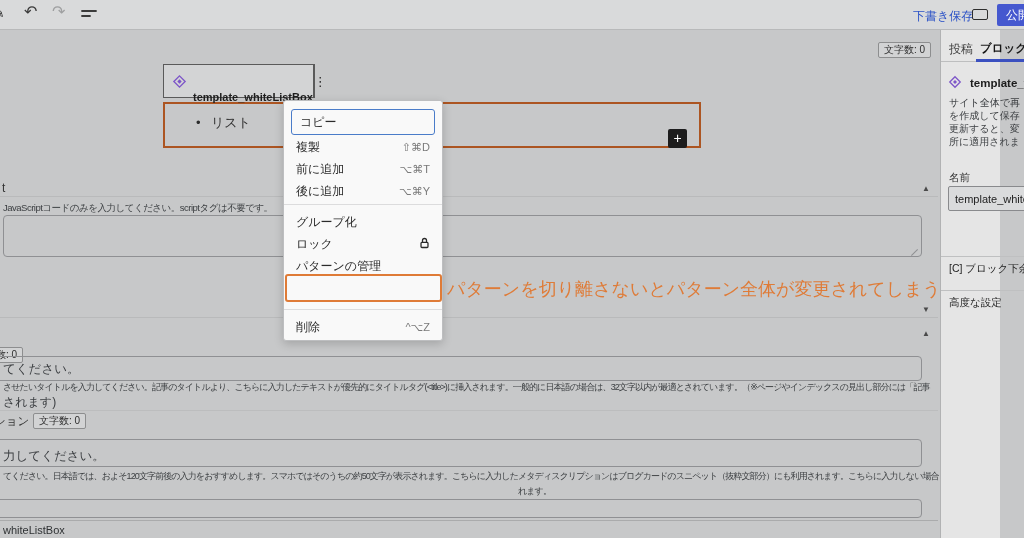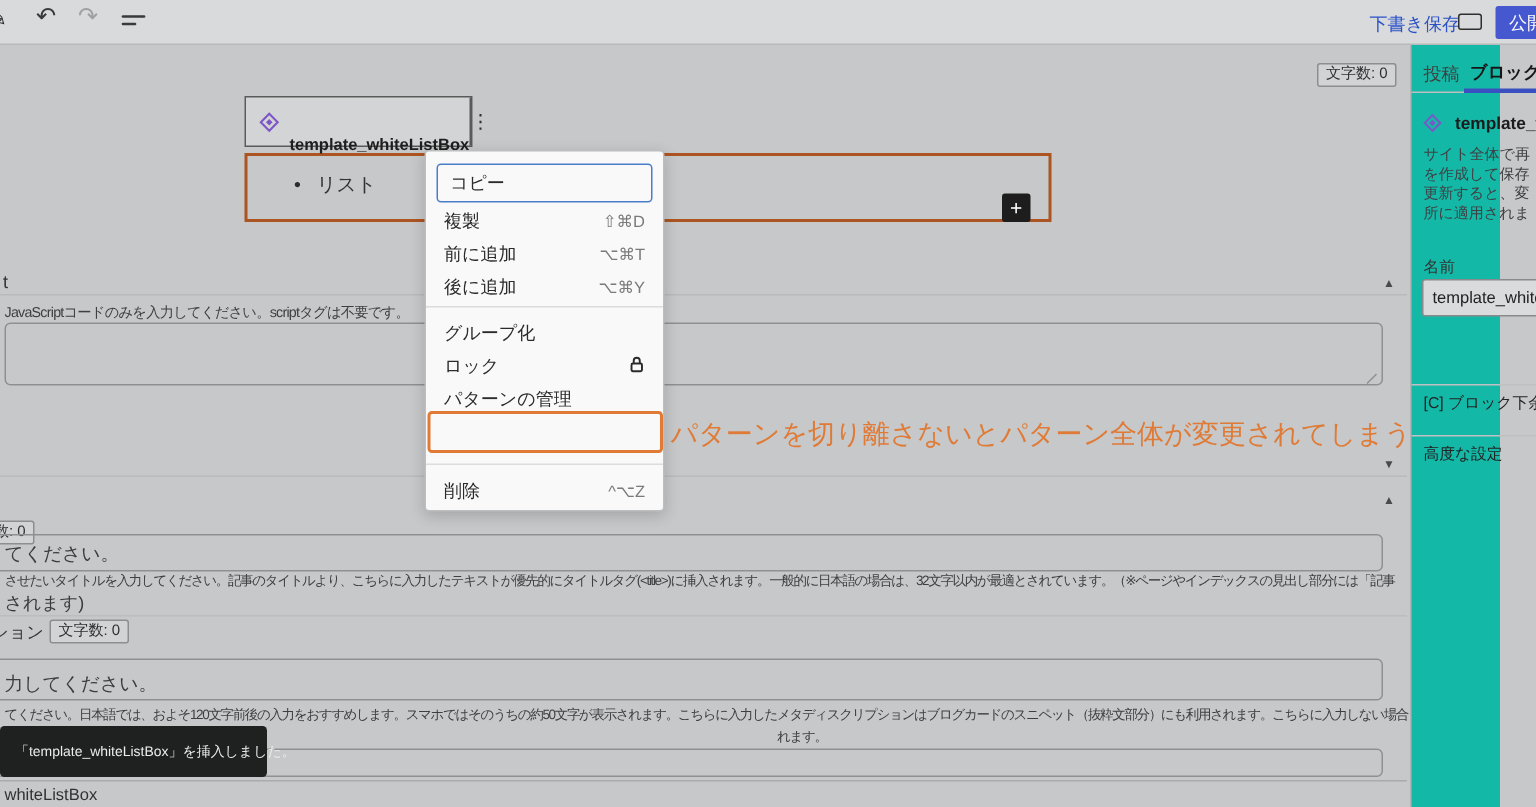--- a/index.html
+++ b/index.html
@@ -34,21 +34,21 @@
   
   .hint{font-size:9px;letter-spacing:-0.9px;color:#3d4043;white-space:nowrap;}
   .fieldtxt{font-size:12.5px;color:#3a3d40;white-space:nowrap;}
   .inputbox{border:1px solid #8f9093;border-radius:4px;background:transparent;}
   .hline{height:1px;background:#b9babb;}
   .tri{font-size:8px;color:#4a4a4a;line-height:8px;}
   
   .toast{left:0;top:484px;width:178px;height:34px;background:#1f2020;border-radius:3px;z-index:60;
          display:flex;align-items:center;padding-left:10px;color:#ededee;font-size:9.3px;white-space:nowrap;}
   
-  .sidebar{left:940px;top:30px;width:60px;height:508px;background:#14b8a6;border-left:1px solid #b1b2b3;z-index:20;}
+  .sidebar{left:940px;top:30px;width:60px;height:508px;background:#e5e5e5;border-left:1px solid #b1b2b3;z-index:20;}
   .sb-abs{position:absolute;box-sizing:border-box;}
   .sb-desc{font-size:10px;color:#3e4144;white-space:nowrap;}
   
   .ann-rect{left:285px;top:274px;width:157px;height:28px;border:2px solid #df7b37;border-radius:3px;z-index:50;}
   .ann-text{left:447px;top:277px;font-size:18px;color:#df7b37;white-space:nowrap;z-index:50;}
 </style>
 </head>
 <body>
 
 <div class="frame">
@@ -151,21 +151,20 @@
     <div class="msep" style="top:208px;"></div>
     <div class="mi" style="top:215px;">
       <span>削除</span>
       <span class="sc">^⌥Z</span>
     </div>
   </div>
 
   <div class="abs ann-rect"></div>
   <span class="abs ann-text">パターンを切り離さないとパターン全体が変更されてしまう</span>
 
-  <div class="abs toast">「template_whiteListBox」を挿入しました。</div>
 
   <div class="abs sidebar">
     <span class="sb-abs txt" style="left:8px;top:11px;font-size:12px;color:#3f3f3f;">投稿</span>
     <span class="sb-abs txt" style="left:39px;top:11px;font-size:11.5px;color:#161616;font-weight:bold;">ブロック</span>
     <div class="sb-abs" style="left:0;top:31px;width:84px;height:1px;background:#bdbebf;"></div>
     <div class="sb-abs" style="left:35px;top:29px;width:49px;height:2.5px;background:#3b50c0;"></div>
 
     <span class="sb-abs" style="left:7px;top:45px;">
       <svg width="14" height="14" viewBox="0 0 24 24">
           <path d="M12 3 L21 12 L12 21 L3 12 Z" fill="none" stroke="#7d55c8" stroke-width="2.2"></path>

